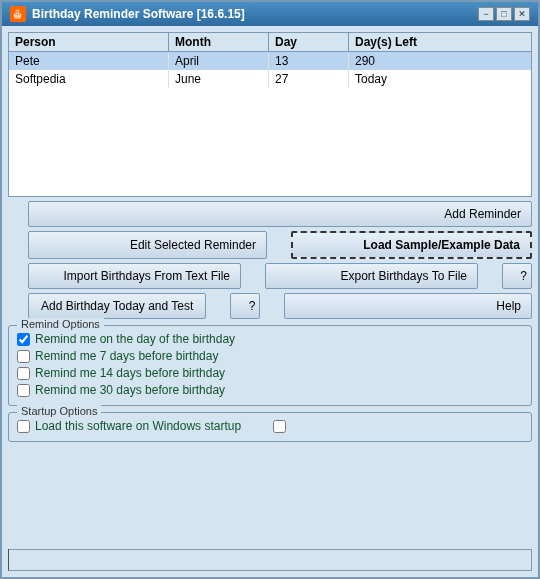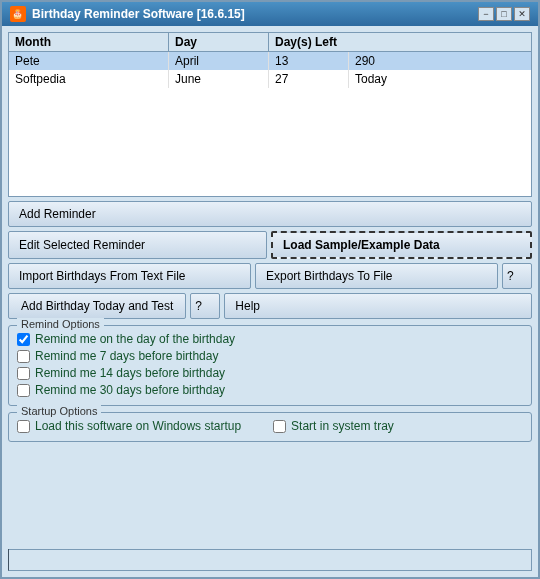--- a/index.html
+++ b/index.html
@@ -112,22 +112,23 @@
       gap: 4px;
     }
     .btn {
       background: linear-gradient(to bottom, #e8f0f8, #c8d8e8);
       border: 1px solid #7a9ab5;
       padding: 5px 10px;
       cursor: pointer;
       font-size: 12px;
       font-family: 'Segoe UI', Tahoma, sans-serif;
       flex: 1;
-      text-align: left;
+      text-align: right;
       border-radius: 2px;
+      margin-left: 20px;
     }
     .btn.highlighted {
       border: 2px dashed #333;
       font-weight: bold;
     }
     .btn.small {
       flex: 0 0 30px;
       padding: 5px 4px;
     }
     .section-group {
@@ -194,20 +195,21 @@
       <div class="title-btn">−</div>
       <div class="title-btn">□</div>
       <div class="title-btn">✕</div>
     </div>
   </div>
 
   <div class="content">
 
     <div class="table-container">
       <div class="table-header">
+        <div class="th">Person</div>
         <div class="th">Month</div>
         <div class="th">Day</div>
         <div class="th">Day(s) Left</div>
       </div>
       <div class="table-body">
         <div class="table-row selected">
           <div class="td">Pete</div>
           <div class="td">April</div>
           <div class="td">13</div>
           <div class="td">290</div>
@@ -264,20 +266,19 @@
 
     <div class="section-group">
       <span class="section-label">Startup Options</span>
       <div class="startup-row">
         <div class="startup-item">
           <input type="checkbox" style="">
           <span class="checkbox-label">Load this software on Windows startup</span>
         </div>
         <div class="startup-item">
           <input type="checkbox" style="">
-          <span class="checkbox-label">Start in system tray</span>
         </div>
       </div>
     </div>
 
     <div class="status-bar"></div>
   </div>
 </div>
 
 </body></html>

